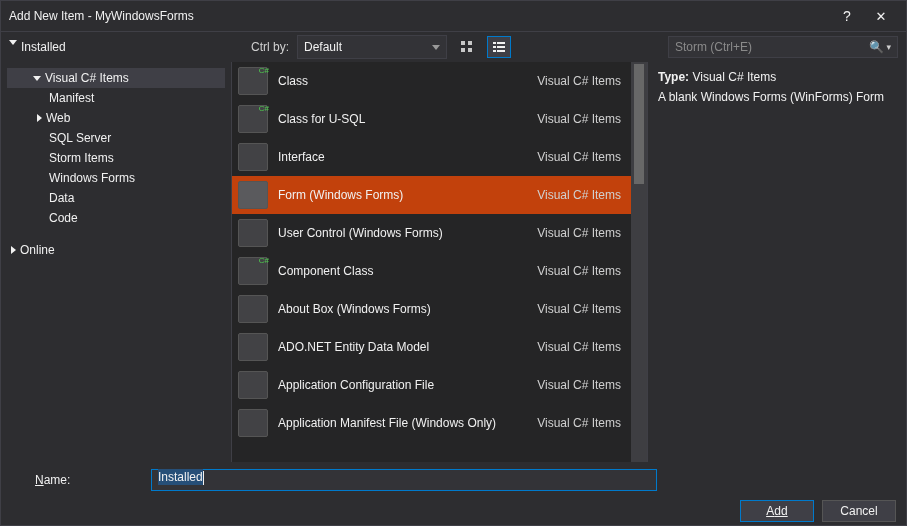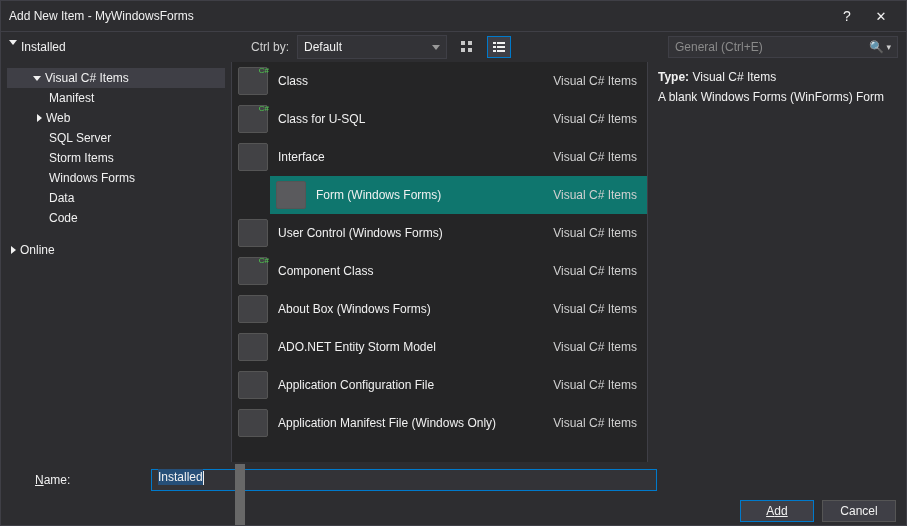--- a/index.html
+++ b/index.html
@@ -66,29 +66,28 @@
   .tree .row { display:flex; align-items:center; height:20px; padding-left:4px; gap:4px; }
   .tree .row.sel { background:#3f3f46; }
   .tree .row.lvl2 { padding-left: 26px; }
   .tree .row.lvl3 { padding-left: 42px; }
   .tree .row.online { margin-top:12px; }
   .list-area {
     display:flex; width: 417px;
     border-left:1px solid #3f3f46; border-right:1px solid #3f3f46;
     background:#252526;
     position:relative;
-    flex-direction:column;
   }
   .items { flex:1; overflow:hidden; }
   .item {
     display:flex; align-items:center;
     height:38px; padding:0 10px 0 6px; gap:10px;
     color:#f1f1f1;
   }
-  .item.sel { background:#0f766e;margin-left:38px; }
+  .item.sel { background:#c2410c; }
   .item .ico {
     width:30px; height:28px; background:#424245; border:1px solid #555; border-radius:2px;
     display:flex; align-items:center; justify-content:center; font-size:11px; color:#c8c8c8;
     position:relative; flex-shrink:0;
   }
   .item .ico.cs::after{
     content:"C#"; position:absolute; top:-2px; right:-2px; font-size:8px; color:#4ec94e;
   }
   .item .ico.sel { background:#5a5a5d; }
   .item .name { flex:1; white-space:nowrap; overflow:hidden; text-overflow:ellipsis; }
@@ -175,21 +174,21 @@
           <rect x="5" y="2" width="8" height="2"></rect>
           <rect x="1" y="6" width="3" height="2"></rect>
           <rect x="5" y="6" width="8" height="2"></rect>
           <rect x="1" y="10" width="3" height="2"></rect>
           <rect x="5" y="10" width="8" height="2"></rect>
         </g>
       </svg>
   </div>
   <div class="spacer"></div>
   <div class="searchbox">
-    <span class="ph">General (Ctrl+E)</span>
+    <span class="ph">Storm (Ctrl+E)</span>
     <span class="mag">🔍</span>
     <span class="chev">▾</span>
   </div>
 </div>
 
 <div class="main">
 
   <div class="tree">
     <div class="row lvl2 sel">
       <span class="tri down-open"></span>
@@ -255,21 +254,21 @@
           <div class="name">Component Class</div>
           <div class="lang">Visual C# Items</div>
         </div>
         <div class="item">
           <div class="ico"></div>
           <div class="name">About Box (Windows Forms)</div>
           <div class="lang">Visual C# Items</div>
         </div>
         <div class="item">
           <div class="ico"></div>
-          <div class="name">ADO.NET Entity Storm Model</div>
+          <div class="name">ADO.NET Entity Data Model</div>
           <div class="lang">Visual C# Items</div>
         </div>
         <div class="item">
           <div class="ico"></div>
           <div class="name">Application Configuration File</div>
           <div class="lang">Visual C# Items</div>
         </div>
         <div class="item">
           <div class="ico"></div>
           <div class="name">Application Manifest File (Windows Only)</div>

